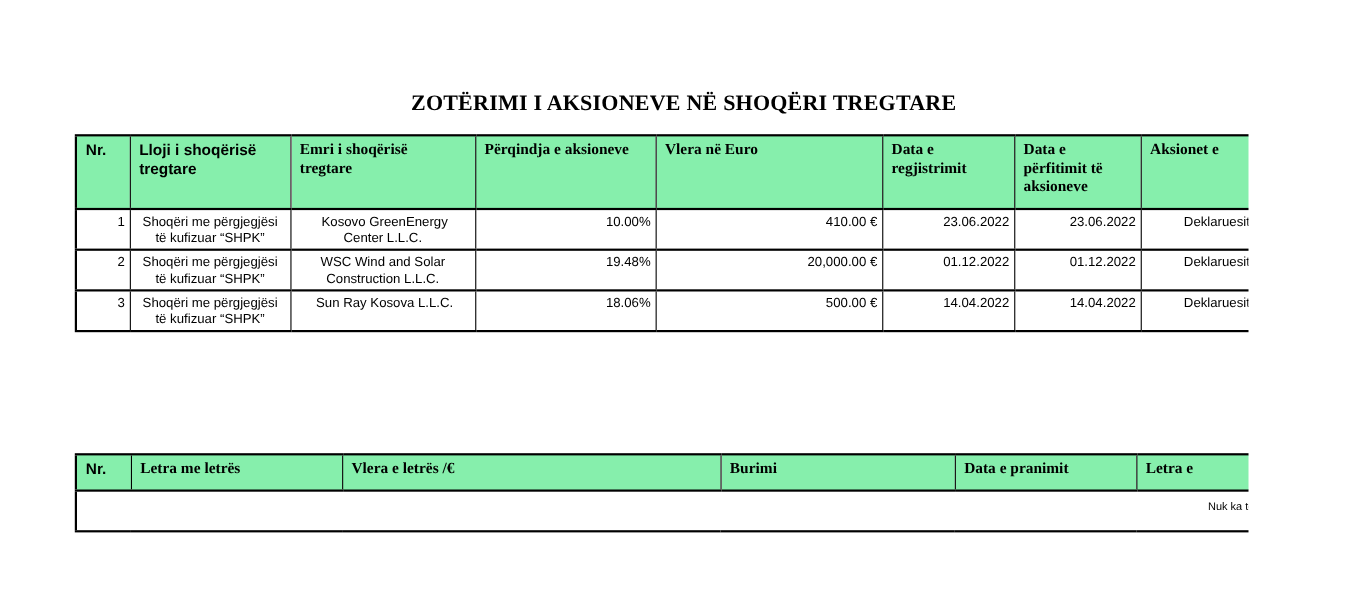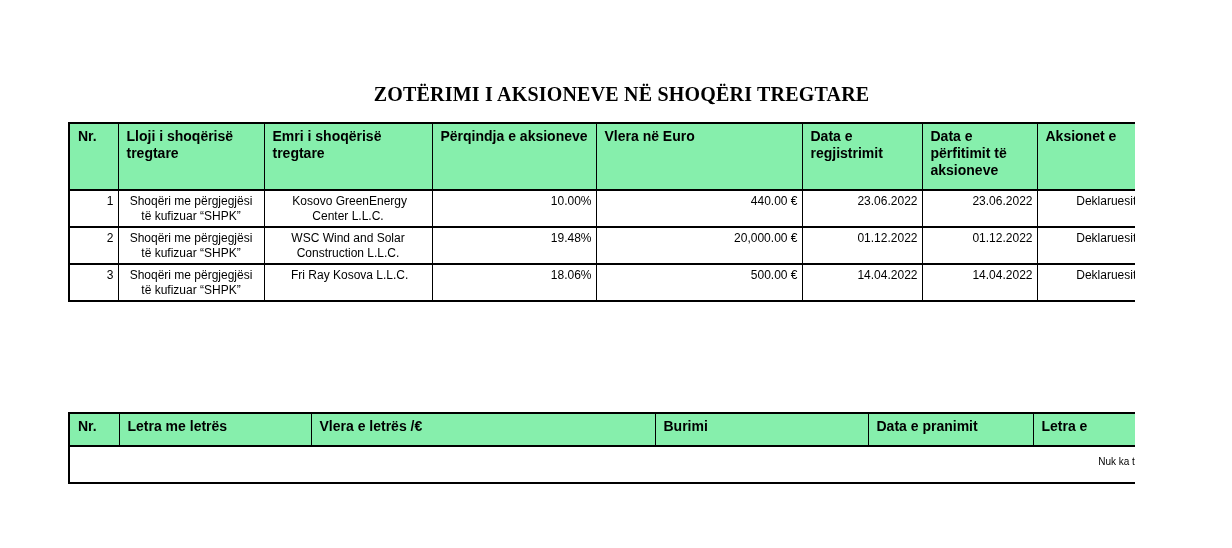--- a/index.html
+++ b/index.html
@@ -56,21 +56,21 @@
   }
   .doc-table th {
     background: #86efac;
     text-align: left;
     font-weight: bold;
     font-size: 14px;
     line-height: 17px;
     padding: 4px 4px 2px 8px;
   }
   th.hdr-sans  { font-family: "Liberation Sans", sans-serif; }
-  th.hdr-serif { font-family: Liberation Sans, sans-serif; margin-left: 28px; }
+  th.hdr-serif { font-family: Liberation Serif, serif; margin-left: 28px; }
 
   .doc-table td {
     font-size: 12px;
     line-height: 15px;
     padding: 3px 4px 2px 4px;
     background: #ffffff;
   }
   td.num { text-align: right; }
 
   .table-shares thead tr { height: 67px; }
@@ -121,42 +121,42 @@
       </tr>
     </thead>
     <tbody>
       <tr>
         <td class="num">1</td>
         <td>Shoqëri me përgjegjësi
 të kufizuar “SHPK”</td>
         <td> Kosovo GreenEnergy
 Center L.L.C.</td>
         <td class="num">10.00%</td>
-        <td class="num">440.00 €</td>
+        <td class="num">410.00 €</td>
         <td class="num">23.06.2022</td>
         <td class="num">23.06.2022</td>
         <td>Deklaruesit</td>
       </tr>
       <tr>
         <td class="num">2</td>
         <td>Shoqëri me përgjegjësi
 të kufizuar “SHPK”</td>
         <td>WSC Wind and Solar
 Construction L.L.C.</td>
         <td class="num">19.48%</td>
         <td class="num">20,000.00 €</td>
         <td class="num">01.12.2022</td>
         <td class="num">01.12.2022</td>
         <td>Deklaruesit</td>
       </tr>
       <tr>
         <td class="num">3</td>
         <td>Shoqëri me përgjegjësi
 të kufizuar “SHPK”</td>
-        <td> Fri Ray Kosova L.L.C.</td>
+        <td> Sun Ray Kosova L.L.C.</td>
         <td class="num">18.06%</td>
         <td class="num">500.00 €</td>
         <td class="num">14.04.2022</td>
         <td class="num">14.04.2022</td>
         <td>Deklaruesit</td>
       </tr>
     </tbody>
   </table>
 
 

